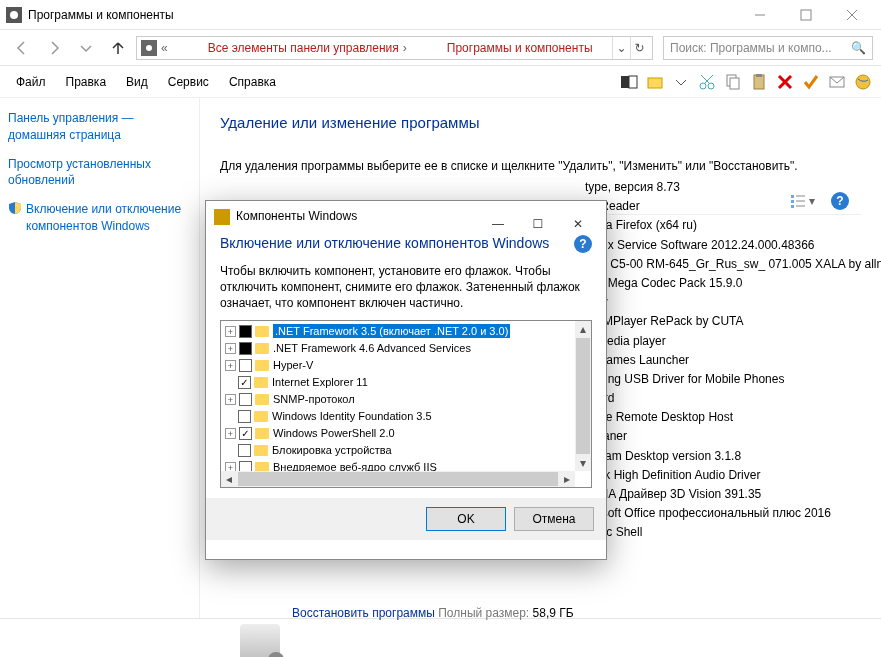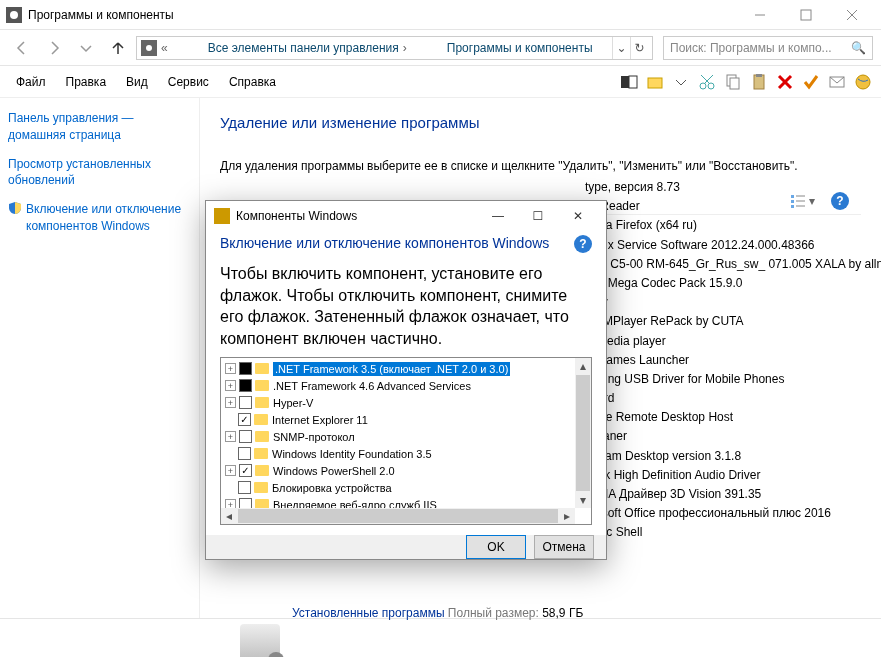--- a/index.html
+++ b/index.html
@@ -14,21 +14,21 @@
 .winctrl svg { width: 12px; height: 12px; stroke: currentColor; stroke-width: 1; fill: none; }
 
 
 .navbar { height: 36px; display: flex; align-items: center; padding: 0 8px; gap: 4px; border-bottom: 1px solid #e5e5e5; }
 .navbtn { width: 28px; height: 28px; display: flex; align-items: center; justify-content: center; color: #999; }
 .navbtn svg { width: 16px; height: 16px; stroke: currentColor; fill: none; stroke-width: 1.5; }
 .navbtn.enabled { color: #333; }
 .addrbar { flex: 1; height: 24px; border: 1px solid #ccc; display: flex; align-items: center; padding: 0 4px; gap: 4px; }
 .addrbar .aicon { width: 16px; height: 16px; background: #666; display:inline-flex; align-items:center; justify-content:center;}
 .addrbar .aicon::after{content:"";width:6px;height:6px;background:#fff;border-radius:50%;}
-.addrbar .crumb { color: #0c4a6e; padding-left: 36px; }
+.addrbar .crumb { color: #b91c1c; padding-left: 36px; }
 .addrbar .chev { color: #666; }
 .addrbar .navtail { margin-left: auto; display: flex; }
 .addrbar .navtail .nb { width: 18px; display: flex; align-items: center; justify-content: center; color: #555; border-left: 1px solid #ddd; height: 22px; }
 .search { width: 210px; height: 24px; border: 1px solid #ccc; display: flex; align-items: center; padding: 0 6px; margin-left: 6px; color: #888; }
 .search .sicon { margin-left: auto; color: #555; }
 
 
 .menubar { height: 32px; display: flex; align-items: center; padding: 0 8px; gap: 4px; border-bottom: 1px solid #eee; }
 .menubar .mi { padding: 4px 8px; }
 .toolbar-right { margin-left: auto; display: flex; align-items: center; gap: 6px; }
@@ -55,49 +55,49 @@
 
 
 .details { height: 50px; border-top: 1px solid #e5e5e5; display: flex; align-items: center; padding: 0 20px 0 240px; gap: 12px; }
 .details .dicon { width: 40px; height: 40px; background: linear-gradient(#eee,#bbb); border-radius: 4px; position: relative; }
 .details .dicon::after { content: ""; position: absolute; right: -4px; bottom: -4px; width: 16px; height: 16px; background: #888; border-radius: 50%; }
 .details .dtext .dl { color: #003399; font-weight: normal; }
 .details .dtext .dg { color: #777; margin-top: 48px; }
 
 
 .modal { position: absolute; left: 205px; top: 200px; width: 402px; height: 360px; background: #fff; border: 1px solid #888; box-shadow: 0 8px 30px rgba(0,0,0,.35); display: flex; flex-direction: column; }
-.modal .mtitle { height: 30px; display: flex; align-items: center; padding: 8px 8px; }
+.modal .mtitle { height: 30px; display: flex; align-items: flex-start; padding: 8px 8px; }
 .modal .mtitle .micon { width: 16px; height: 16px; background: #c90; margin-right: 6px; }
 .modal .mtitle .spacer { flex: 1; }
 .modal .mtitle .mctrl { width: 40px; height: 30px; display: flex; align-items: center; justify-content: center; color: #333; }
 .modal .mbody { padding: 4px 14px 10px; }
 .modal .mbody .mhdr { display: flex; align-items: flex-start; }
 .modal .mbody h3 { font-size: 14px; color: #003399; font-weight: normal; flex: 1; }
 .modal .mbody .help { width: 18px; height: 18px; border-radius: 50%; background: #2a7ad2; color: #fff; text-align: center; line-height: 18px; font-weight: bold; font-size: 12px; }
-.modal .mbody .mdesc { margin: 10px 0 8px; font-size: 16px; line-height: 1.35; }
+.modal .mbody .mdesc { margin: 10px 0 8px; font-size: 12px; line-height: 1.35; }
 .modal .tree { border: 1px solid #888; height: 168px; overflow: hidden; position: relative; background: #fff; }
 .modal .tree .sc { position: absolute; right: 0; top: 0; bottom: 16px; width: 16px; background: #f0f0f0; display: flex; flex-direction: column; }
 .modal .tree .sc .up,.modal .tree .sc .dn{height:16px;display:flex;align-items:center;justify-content:center;color:#555;}
 .modal .tree .sc .thumb{flex:1;margin:1px;background:#ccc;}
 .modal .tree .hsc { position: absolute; left: 0; right: 16px; bottom: 0; height: 16px; background: #f0f0f0; display:flex; }
 .modal .tree .hsc .lf,.modal .tree .hsc .rt{width:16px;display:flex;align-items:center;justify-content:center;color:#555;}
 .modal .tree .hsc .hthumb{flex:1;margin:1px;background:#ccc;}
 .modal .tree ul { list-style: none; padding: 2px 0; margin-right: 16px; }
 .modal .tree li { display: flex; align-items: center; height: 17px; padding-left: 4px; }
 .modal .tree li .exp { width: 11px; height: 11px; border: 1px solid #999; font-size: 9px; line-height: 10px; text-align: center; margin-right: 3px; color:#555; }
 .modal .tree li .noexp { width: 13px; }
 .modal .tree li .cb { width: 13px; height: 13px; border: 1px solid #666; margin-right: 3px; display: flex; align-items: center; justify-content: center; font-size: 10px; }
 .modal .tree li .cb.filled { background: #000; }
 .modal .tree li .cb.checked::after { content: "✓"; color: #000; }
 .modal .tree li .fld { width: 14px; height: 11px; background: #ffd75e; margin-right: 4px; border-radius: 1px; }
 .modal .tree li .lbl { font-size: 11px; white-space: nowrap; }
 .modal .tree li.selected { position: relative; }
 .modal .tree li.selected .lbl { background: #0078d7; color: #fff; padding: 1px 2px; text-align: right; }
 .modal .mfoot { height: 42px; border-top: 0; background: #f0f0f0; display: flex; align-items: center; justify-content: flex-end; padding: 0 12px; gap: 8px; }
-.modal .mfoot button { width: 60px; height: 24px; background: #e1e1e1; border: 1px solid #adadad; font-size: 12px; }
+.modal .mfoot button { width: 80px; height: 24px; background: #e1e1e1; border: 1px solid #adadad; font-size: 12px; }
 .modal .mfoot button.primary { border: 1px solid #0078d7; }
 </style>
 </head>
 <body>
 
 <div class="titlebar">
   <span class="ticon"></span>
   <span>Программы и компоненты</span>
   <span class="spacer"></span>
   <div class="winctrl">
@@ -279,21 +279,21 @@
         <div>VIDIA Драйвер 3D Vision 391.35</div>
         <div>crosoft Office профессиональный плюс 2016</div>
         <div>assic Shell</div>
       </div>
   </div>
 </div>
 
 <div class="details">
   <div class="dicon"></div>
   <div class="dtext">
-    <span class="dl">Установленные программы</span>
+    <span class="dl">Восстановить программы</span>
     <span class="dg">Полный размер:</span>
     <span>58,9 ГБ</span>
     <div class="dg">Установлено программ: 83</div>
   </div>
 </div>
 
 <div class="modal">
   <div class="mtitle">
     <span class="micon"></span>
     <span>Компоненты Windows</span>

